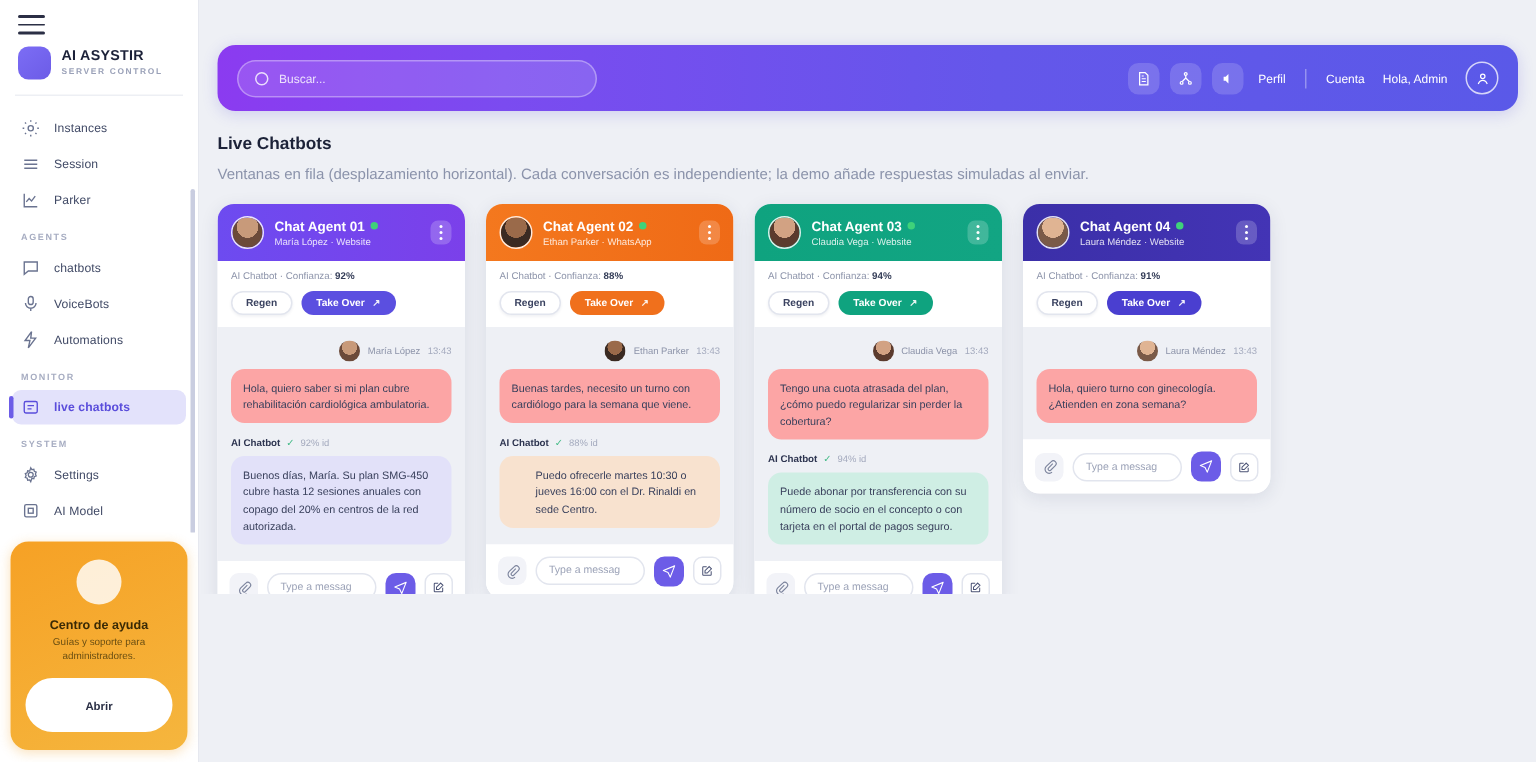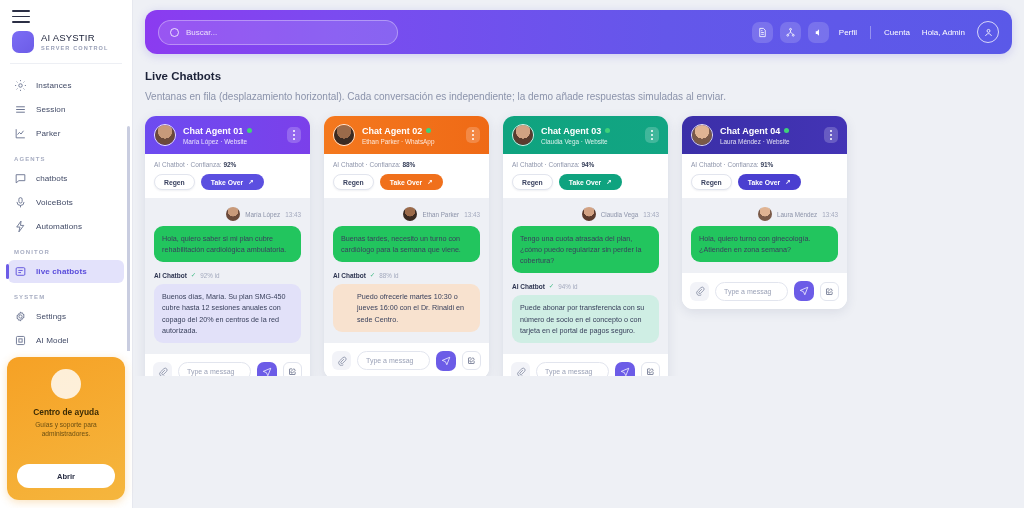--- a/index.html
+++ b/index.html
@@ -26,21 +26,21 @@
   }
   .hamburger span { display: block; height: 1.6px; background: #2b2f45; border-radius: 2px; }
 
   .brand { display: flex; align-items: center; gap: 7px; padding: 8px 10px 10px 12px; }
   .brand-logo {
     width: 22px; height: 22px; border-radius: 7px;
     background: linear-gradient(140deg,#7c6df5,#6c5ce7);
     flex: 0 0 22px;
   }
   .brand-text { line-height: 1.1; }
-  .brand-name { font-size: 9.5px; font-weight: 400; color: #1b2138; letter-spacing: .2px; }
+  .brand-name { font-size: 9.5px; font-weight: 700; color: #1b2138; letter-spacing: .2px; }
   .brand-sub { font-size: 5.6px; font-weight: 700; color: #9aa1b8; letter-spacing: 1.1px; margin-top: 2px; }
 
   .divider { height: 1px; background: #edeff4; margin: 0 10px; }
 
   .nav { flex: 1 1 auto; overflow: hidden; padding: 10px 8px 0 8px; position: relative; }
   .nav-scrollbar {
     position: absolute; right: 2px; top: 62px; width: 3px; height: 230px;
     background: #c9cde0; border-radius: 3px;
   }
   .nav-group-label {
@@ -70,28 +70,28 @@
     padding: 12px 10px 12px; text-align: center;
     box-shadow: 0 2px 8px rgba(240,160,40,.30);
   }
   .help-avatar {
     width: 30px; height: 30px; border-radius: 50%;
     background: rgba(255,255,255,.82); margin: 0 auto 8px;
   }
   .help-title { font-size: 8.4px; font-weight: 700; color: #3a2a05; }
   .help-sub { font-size: 6.6px; color: #6b4f12; line-height: 1.45; margin-top: 3px; }
   .help-btn {
-    margin-top: 25px; background: #fff; border: none;
-    border-radius: 20px; height: 24px; width: 100%;
+    margin-top: 9px; background: #fff; border: none;
+    border-radius: 20px; height: 36px; width: 100%;
     font-size: 7.6px; font-weight: 700; color: #2a2f45;
     font-family: inherit; cursor: pointer;
   }
 
   
-  .main { flex: 1 1 auto; height: 376px; background: #eef0f5; position: relative; overflow: hidden; }
+  .main { flex: 1 1 auto; height: 376px; background: #eef0f5; position: relative; overflow: hidden; margin-top: 20px; }
 
   .topbar {
     margin: 10px 12px 0 12px; height: 44px; border-radius: 12px;
     background: linear-gradient(90deg,#8b3bf0 0%,#7b4bf0 22%,#6457ea 60%,#5a59e8 100%);
     display: flex; align-items: center; padding: 0 13px;
     box-shadow: 0 2px 10px rgba(90,80,220,.22);
   }
   .search {
     width: 240px; height: 25px; border-radius: 20px;
     background: rgba(255,255,255,.13);
@@ -187,21 +187,21 @@
   .msg-name { font-size: 6.3px; color: #8c93a9; }
   .msg-time { font-size: 6.3px; color: #a3a9bd; }
   .bot-meta { display: flex; align-items: center; gap: 4px; margin-bottom: 5px; }
   .bot-name { font-size: 6.5px; font-weight: 700; color: #2d3450; }
   .bot-check { font-size: 6.5px; color: #3fb984; }
   .bot-conf { font-size: 6.3px; color: #a3a9bd; }
   .bubble {
     border-radius: 9px; padding: 7px 8px;
     font-size: 7.2px; line-height: 1.55; color: #39405c;
   }
-  .bubble.user { background: #22c55e; }
+  .bubble.user { background: #fca5a5; }
   .bubble.bot-violet { background: #e2e1f9; }
   .bubble.bot-orange { background: #f8e2cf; padding-left: 24px; }
   .bubble.bot-teal { background: #cfeee4; }
 
   .composer {
     background: #fff; padding: 8px 8px; display: flex; align-items: center; gap: 6px;
   }
   .clip {
     width: 19px; height: 19px; border-radius: 6px; background: #f2f3f8;
     display: flex; align-items: center; justify-content: center;

